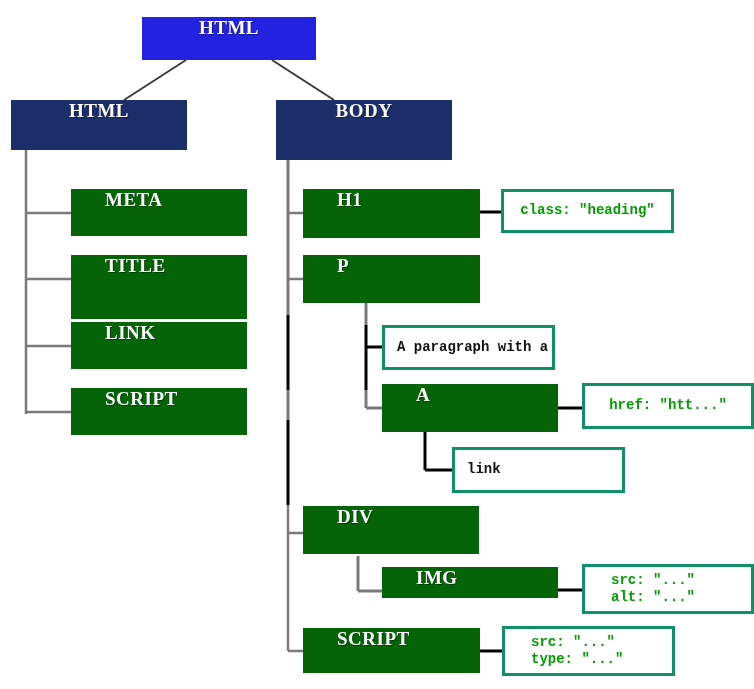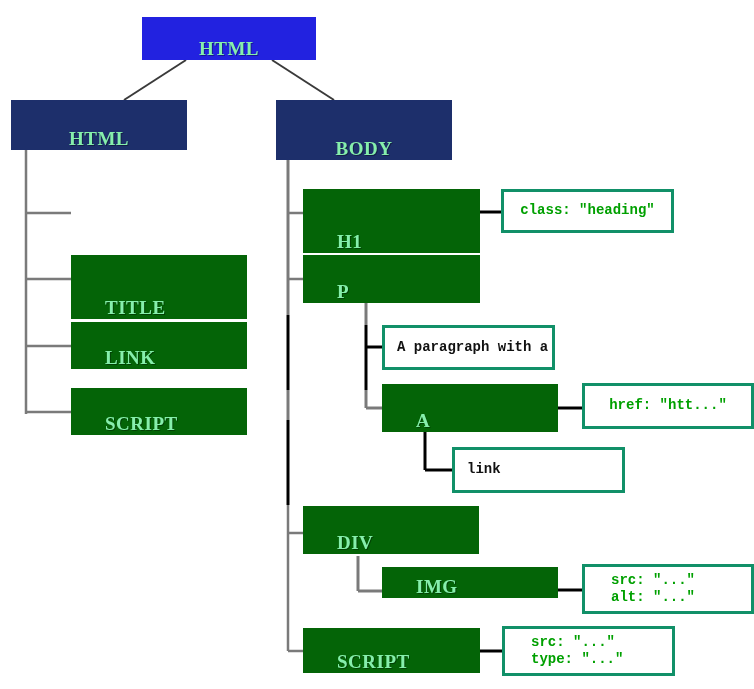--- a/index.html
+++ b/index.html
@@ -20,22 +20,22 @@
     left: 0;
     top: 0;
     width: 754px;
     height: 689px;
     pointer-events: none;
   }
   .node {
     position: absolute;
     box-sizing: border-box;
     display: flex;
-    align-items: flex-end;
-    color: #86efac;
+    align-items: flex-start;
+    color: #ffffff;
     font-family: "Liberation Serif", serif;
     font-weight: bold;
     letter-spacing: 0.5px;
     text-shadow: 1px 1px 0 rgba(0,0,0,0.35);
   }
   .node.root {
     background: #2222e0;
     justify-content: center;
     font-size: 19px;
   }
@@ -131,34 +131,37 @@
   </div>
 
   <div class="node container" style="left:11px; top:100px; width:176px; height:50px;">
     <span>HTML</span>
   </div>
 
   <div class="node container" style="left:276px; top:100px; width:176px; height:60px;">
     <span>BODY</span>
   </div>
 
+  <div class="node element" style="left:71px; top:189px; width:176px; height:47px;">
+    <span>META</span>
+  </div>
 
   <div class="node element" style="left:71px; top:255px; width:176px; height:64px;">
     <span>TITLE</span>
   </div>
 
   <div class="node element" style="left:71px; top:322px; width:176px; height:47px;">
     <span>LINK</span>
   </div>
 
   <div class="node element" style="left:71px; top:388px; width:176px; height:47px;">
     <span>SCRIPT</span>
   </div>
 
-  <div class="node element" style="left:303px; top:189px; width:177px; height:64px;">
+  <div class="node element" style="left:303px; top:189px; width:177px; height:49px;">
     <span>H1</span>
   </div>
 
   <div class="node element" style="left:303px; top:255px; width:177px; height:48px;">
     <span>P</span>
   </div>
 
   <div class="node element" style="left:382px; top:384px; width:176px; height:48px;">
     <span>A</span>
   </div>

